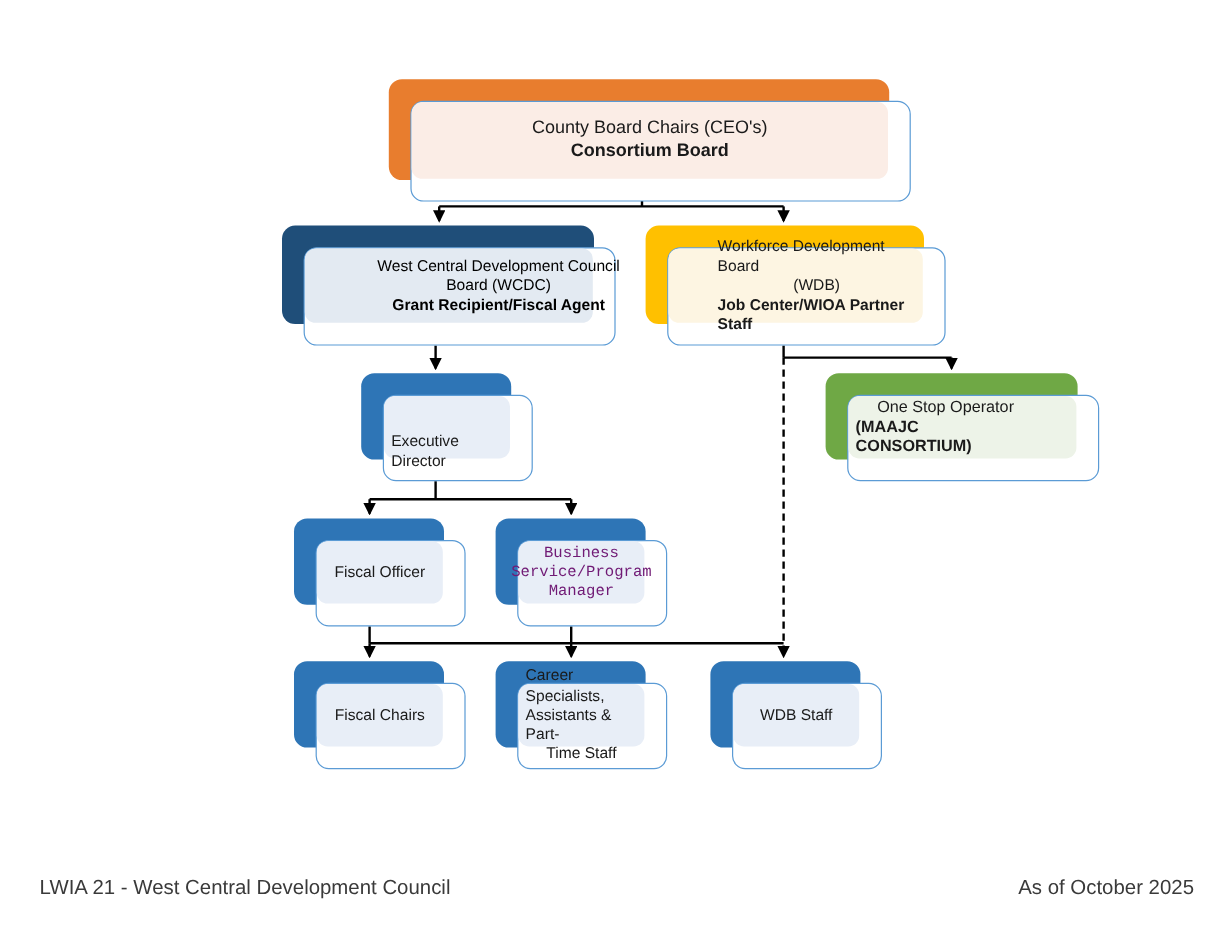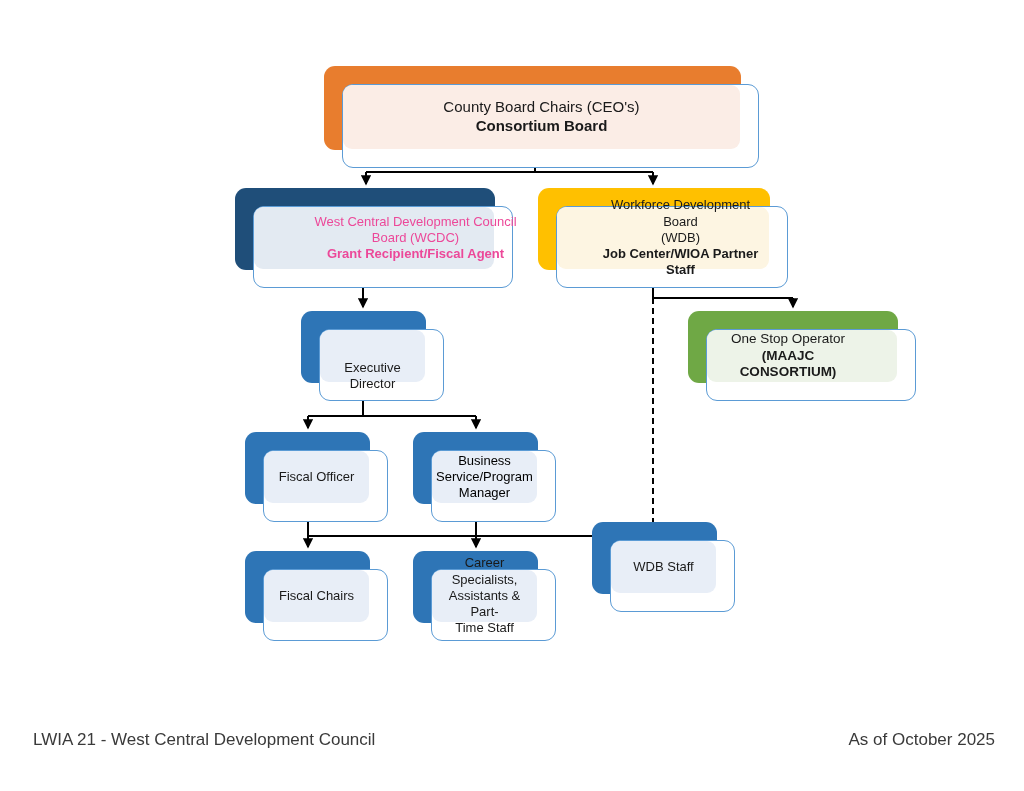--- a/index.html
+++ b/index.html
@@ -54,21 +54,20 @@
     border-radius: 9px;
   }
   .node .label {
     position: absolute;
     left: 0;
     top: 0;
     display: flex;
     flex-direction: column;
     align-items: center;
     justify-content: center;
-    text-align: center;
     color: #1a1a1a;
     line-height: 1.25;
     box-sizing: border-box;
     padding: 2px 6px;
   }
   .label .ln-normal { font-weight: 400; }
   .label .ln-bold   { font-weight: 700; }
 
   
   .footer-text {
@@ -136,21 +135,21 @@
         <div class="fill" style="left: 19px; top: 19px; width: 397px; height: 64px; background: rgb(251, 237, 230);"></div>
         <div class="label" style="left: 19px; top: 19px; width: 397px; height: 64px; font-size: 15px; color: rgb(26, 26, 26);">
           <span class="ln-normal">County Board Chairs (CEO's)</span>
           <span class="ln-bold">Consortium Board</span>
         </div>
       </div>
       <div class="node" style="left: 235px; top: 188px; width: 278px; height: 100px;">
         <div class="plate" style="width: 260px; height: 82px; background: rgb(31, 78, 121);"></div>
         <div class="card" style="left: 18px; top: 18px; width: 260px; height: 82px; border-color: rgb(91, 155, 213);"></div>
         <div class="fill" style="left: 19px; top: 19px; width: 240px; height: 62px; background: rgb(227, 234, 242);"></div>
-        <div class="label" style="left: 19px; top: 19px; width: 289px; height: 62px; font-size: 13px; color: #ec4899; padding-left: 40px;">
+        <div class="label" style="left: 19px; top: 19px; width: 289px; height: 62px; font-size: 13px; color: #000000; padding-left: 40px;">
           <span class="ln-normal">West Central Development Council</span>
           <span class="ln-normal">Board (WCDC)</span>
           <span class="ln-bold">Grant Recipient/Fiscal Agent</span>
         </div>
       </div>
       <div class="node" style="left: 538px; top: 188px; width: 250px; height: 100px;">
         <div class="plate" style="width: 232px; height: 82px; background: rgb(255, 192, 0);"></div>
         <div class="card" style="left: 18px; top: 18px; width: 232px; height: 82px; border-color: rgb(91, 155, 213);"></div>
         <div class="fill" style="left: 19px; top: 19px; width: 212px; height: 62px; background: rgb(253, 245, 226);"></div>
         <div class="label" style="left: 19px; top: 19px; width: 212px; height: 62px; font-size: 13px; color: rgb(26, 26, 26); padding-left: 41px;">
@@ -181,21 +180,21 @@
         <div class="card" style="left: 18px; top: 18px; width: 125px; height: 72px; border-color: rgb(91, 155, 213);"></div>
         <div class="fill" style="left: 19px; top: 19px; width: 105px; height: 52px; background: rgb(232, 238, 247);"></div>
         <div class="label" style="left: 19px; top: 19px; width: 105px; height: 52px; font-size: 13px; color: rgb(26, 26, 26);">
           <span class="ln-normal">Fiscal Officer</span>
         </div>
       </div>
       <div class="node" style="left: 413px; top: 432px; width: 143px; height: 90px;">
         <div class="plate" style="width: 125px; height: 72px; background: rgb(46, 117, 182);"></div>
         <div class="card" style="left: 18px; top: 18px; width: 125px; height: 72px; border-color: rgb(91, 155, 213);"></div>
         <div class="fill" style="left: 19px; top: 19px; width: 105px; height: 52px; background: rgb(232, 238, 247);"></div>
-        <div class="label" style="left: 19px; top: 19px; width: 105px; height: 52px; font-size: 13px; color: #000000;">
+        <div class="label" style="left: 19px; top: 19px; width: 105px; height: 52px; font-size: 13px; color: #701a75; font-family: Liberation Mono, monospace;">
           <span class="ln-normal">Business</span>
           <span class="ln-normal">Service/Program</span>
           <span class="ln-normal">Manager</span>
         </div>
       </div>
       <div class="node" style="left: 245px; top: 551px; width: 143px; height: 90px;">
         <div class="plate" style="width: 125px; height: 72px; background: rgb(46, 117, 182);"></div>
         <div class="card" style="left: 18px; top: 18px; width: 125px; height: 72px; border-color: rgb(91, 155, 213);"></div>
         <div class="fill" style="left: 19px; top: 19px; width: 105px; height: 52px; background: rgb(232, 238, 247);"></div>
         <div class="label" style="left: 19px; top: 19px; width: 105px; height: 52px; font-size: 13px; color: rgb(26, 26, 26);">
@@ -205,21 +204,21 @@
       <div class="node" style="left: 413px; top: 551px; width: 143px; height: 90px;">
         <div class="plate" style="width: 125px; height: 72px; background: rgb(46, 117, 182);"></div>
         <div class="card" style="left: 18px; top: 18px; width: 125px; height: 72px; border-color: rgb(91, 155, 213);"></div>
         <div class="fill" style="left: 19px; top: 19px; width: 105px; height: 52px; background: rgb(232, 238, 247);"></div>
         <div class="label" style="left: 19px; top: 19px; width: 105px; height: 52px; font-size: 13px; color: rgb(26, 26, 26);">
           <span class="ln-normal">Career Specialists,</span>
           <span class="ln-normal">Assistants &amp; Part-</span>
           <span class="ln-normal">Time Staff</span>
         </div>
       </div>
-      <div class="node" style="left: 592px; top: 522px; width: 167px; height: 90px; text-decoration: underline;">
+      <div class="node" style="left: 592px; top: 551px; width: 167px; height: 90px; text-decoration: underline;">
         <div class="plate" style="width: 125px; height: 72px; background: rgb(46, 117, 182);"></div>
         <div class="card" style="left: 18px; top: 18px; width: 125px; height: 72px; border-color: rgb(91, 155, 213);"></div>
         <div class="fill" style="left: 19px; top: 19px; width: 105px; height: 52px; background: rgb(232, 238, 247);"></div>
         <div class="label" style="left: 19px; top: 19px; width: 105px; height: 52px; font-size: 13px; color: rgb(26, 26, 26);">
           <span class="ln-normal">WDB Staff</span>
         </div>
       </div>
     </div>
 
   <div class="footer-text" id="footer-left">LWIA 21 - West Central Development Council</div>

